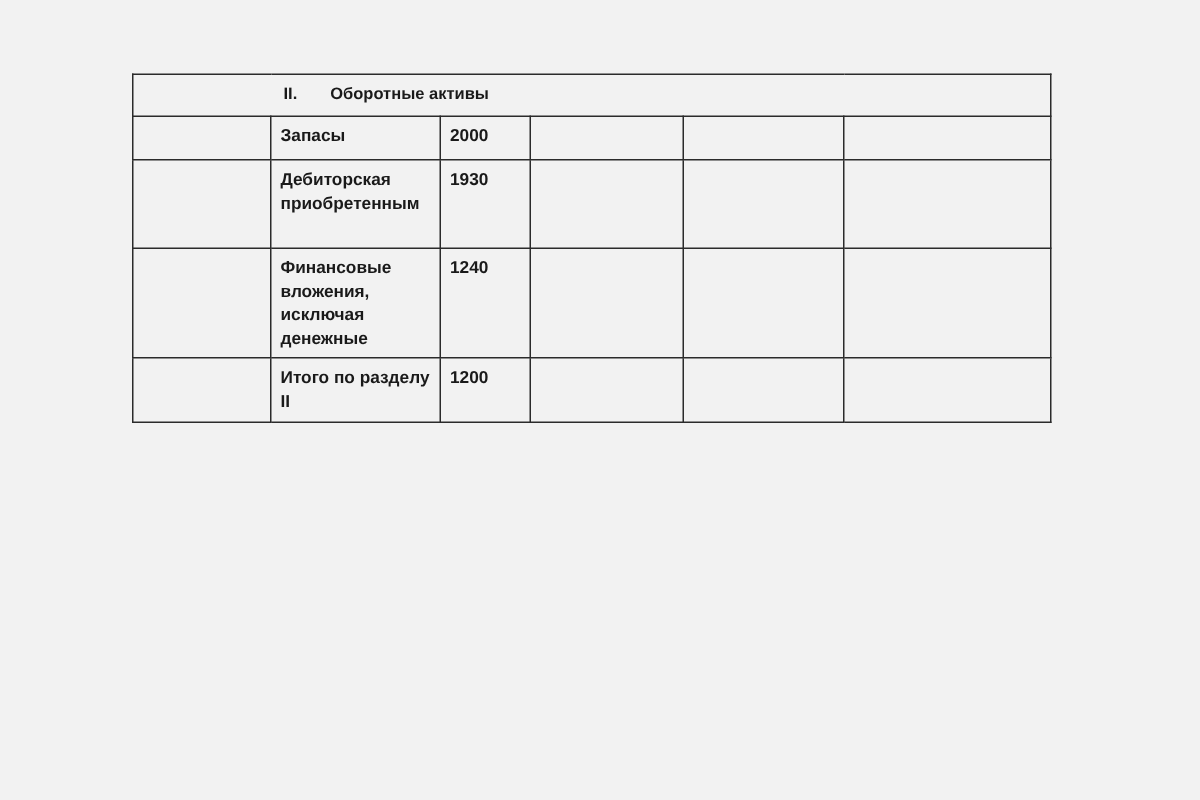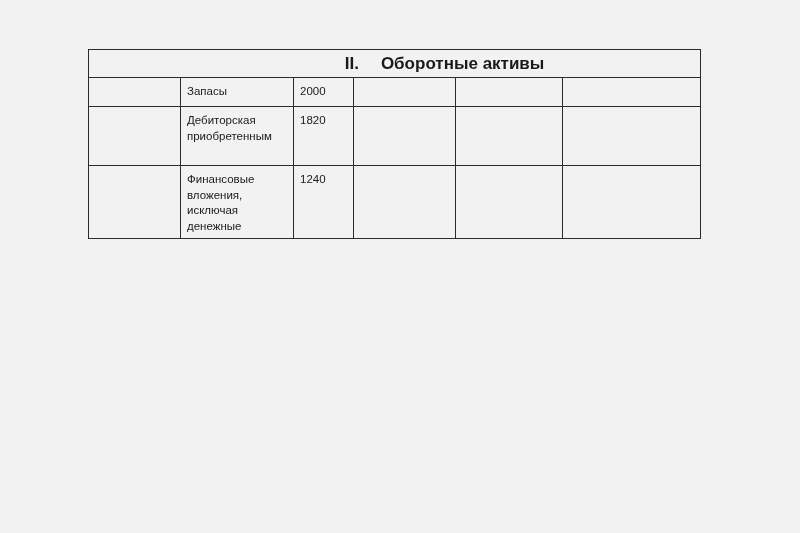--- a/index.html
+++ b/index.html
@@ -25,27 +25,27 @@
     font-size: 11.5px;
     line-height: 15.5px;
   }
   .balance-table td {
     border: 1.5px solid #2b2b2b;
     vertical-align: top;
     padding: 0;
   }
   .balance-table td .cell {
     padding: 6px 6px 4px 6px;
+    font-weight: bold;
   }
   .section-header td {
     height: 27px;
-    text-align: center;
     vertical-align: middle;
     font-weight: bold;
-    font-size: 17px;
+    font-size: 11px;
   }
   .section-header .roman {
     display: inline-block;
     margin-right: 22px;
     margin-left: 100px;
   }
   .name-cell .cell, .code-cell .cell {
     white-space: normal;
   }
 </style>
@@ -81,21 +81,21 @@
       <td></td>
     </tr>
 
 
     <tr style="height:59px">
       <td></td>
       <td class="name-cell">
           <div class="cell">Дебиторская приобретенным</div>
         </td>
       <td class="code-cell">
-          <div class="cell">1820</div>
+          <div class="cell">1930</div>
         </td>
       <td></td>
       <td></td>
       <td></td>
     </tr>
 
     <tr style="height:73px">
       <td></td>
       <td class="name-cell">
           <div class="cell">Финансовые вложения, исключая денежные</div>
@@ -103,15 +103,27 @@
       <td class="code-cell">
           <div class="cell">1240</div>
         </td>
       <td></td>
       <td></td>
       <td></td>
     </tr>
 
 
 
+    <tr style="height:43px">
+      <td></td>
+      <td class="name-cell">
+          <div class="cell">Итого по разделу II</div>
+        </td>
+      <td class="code-cell">
+          <div class="cell">1200</div>
+        </td>
+      <td></td>
+      <td></td>
+      <td></td>
+    </tr>
 
   </tbody>
 </table>
 
 </body></html>

